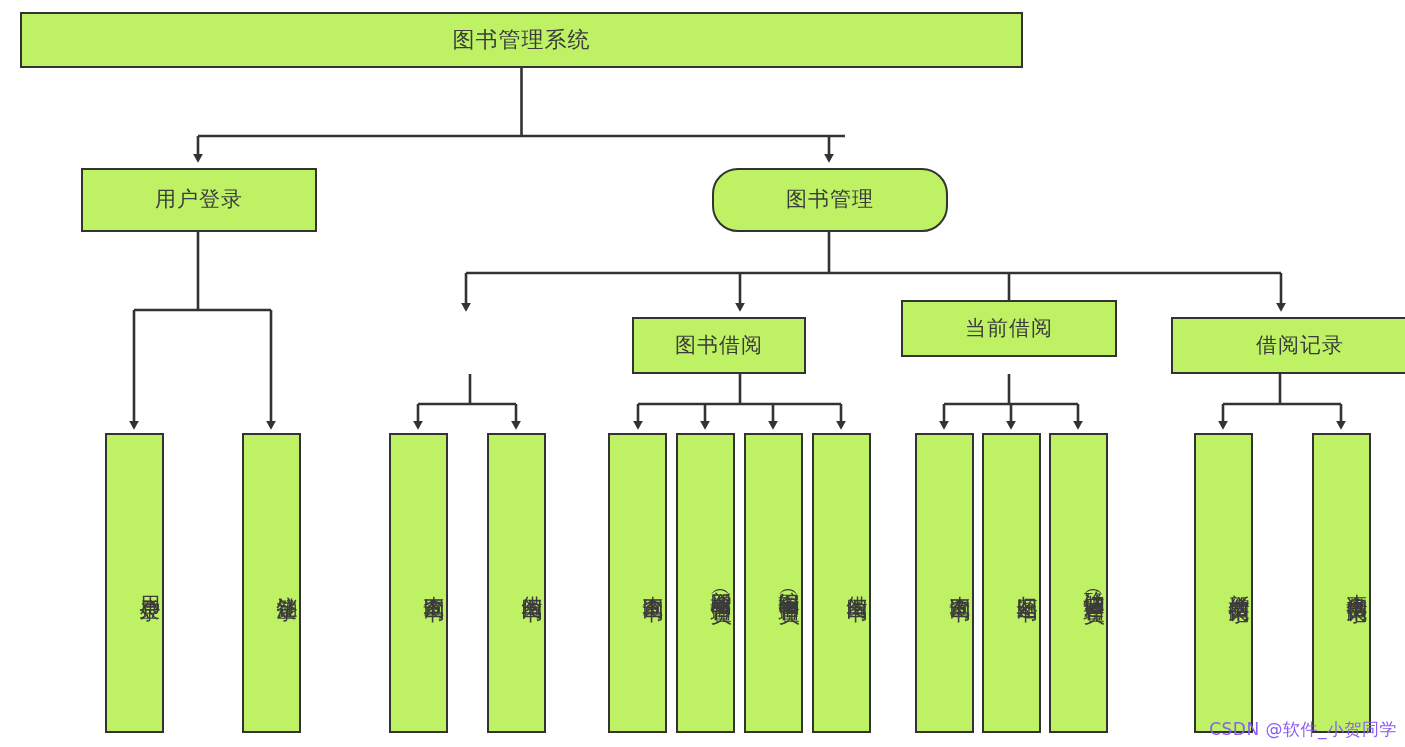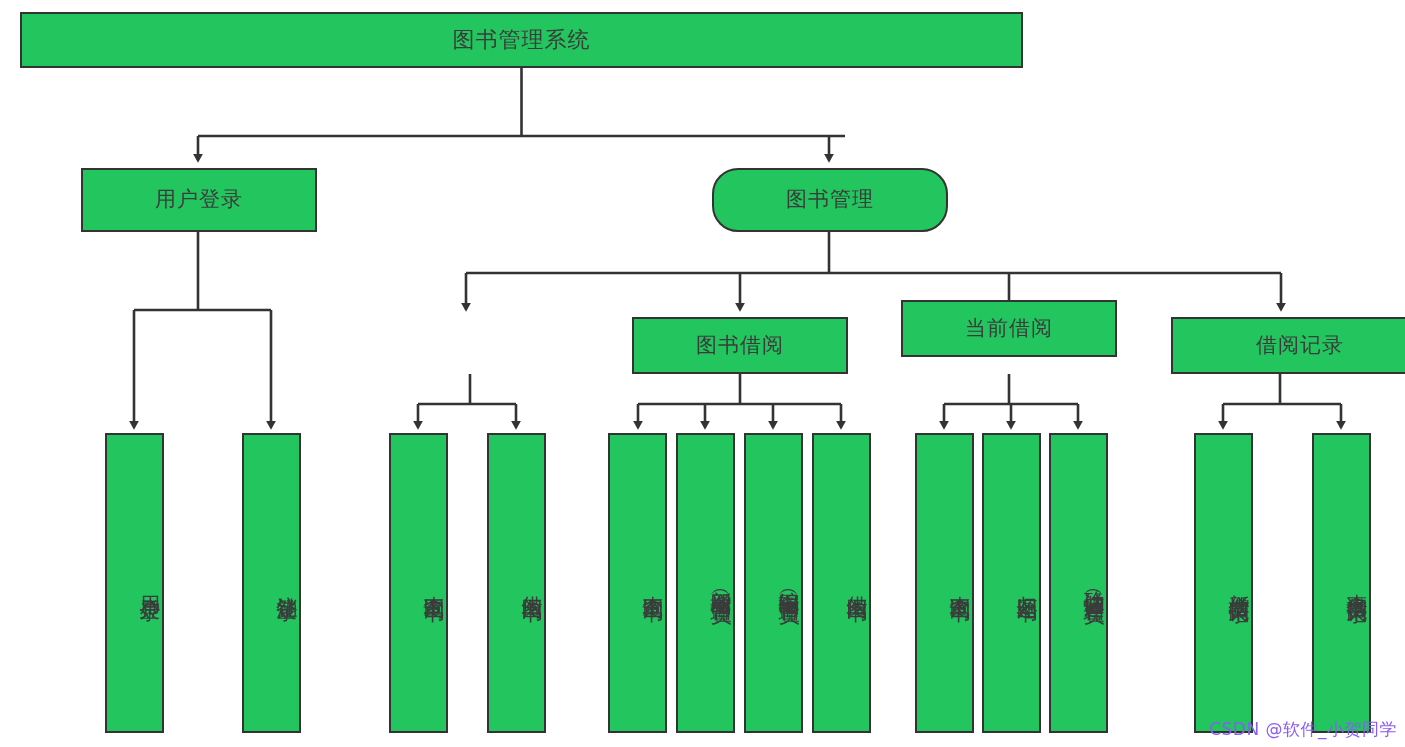--- a/index.html
+++ b/index.html
@@ -9,21 +9,21 @@
     background:#ffffff;
     font-family:"DejaVu Sans","Liberation Sans",sans-serif;
     overflow:hidden;
   }
   #stage{position:relative;width:1405px;height:747px;}
   svg.links{position:absolute;left:0;top:0;width:1405px;height:747px;}
 
   .node{
     position:absolute;
     box-sizing:border-box;
-    background:#22c55e;
+    background:#bef264;
     border:2.5px solid #333333;
     display:flex;
     align-items:center;
     justify-content:center;
     color:#3b3b3b;
     letter-spacing:1px;
   }
   .node.horiz{
     font-size:21px;
     line-height:1.2;
@@ -115,21 +115,21 @@
     <span>图书管理系统</span>
   </div>
 
   <div class="node horiz" style="left:81px;top:168px;width:236px;height:64px;">
     <span>用户登录</span>
   </div>
   <div class="node horiz" style="left:712px;top:168px;width:236px;height:64px;border-radius:26px;">
     <span>图书管理</span>
   </div>
 
-  <div class="node horiz" style="left:632px;top:317px;width:216px;height:57px;">
+  <div class="node horiz" style="left:632px;top:317px;width:174px;height:57px;">
     <span>图书借阅</span>
   </div>
   <div class="node horiz" style="left:901px;top:300px;width:216px;height:57px;">
     <span>当前借阅</span>
   </div>
   <div class="node horiz" style="left:1171px;top:317px;width:258px;height:57px;">
     <span>借阅记录</span>
   </div>
 
   <div class="node vert" style="left:105px;top:433px;width:59px;height:300px;">

